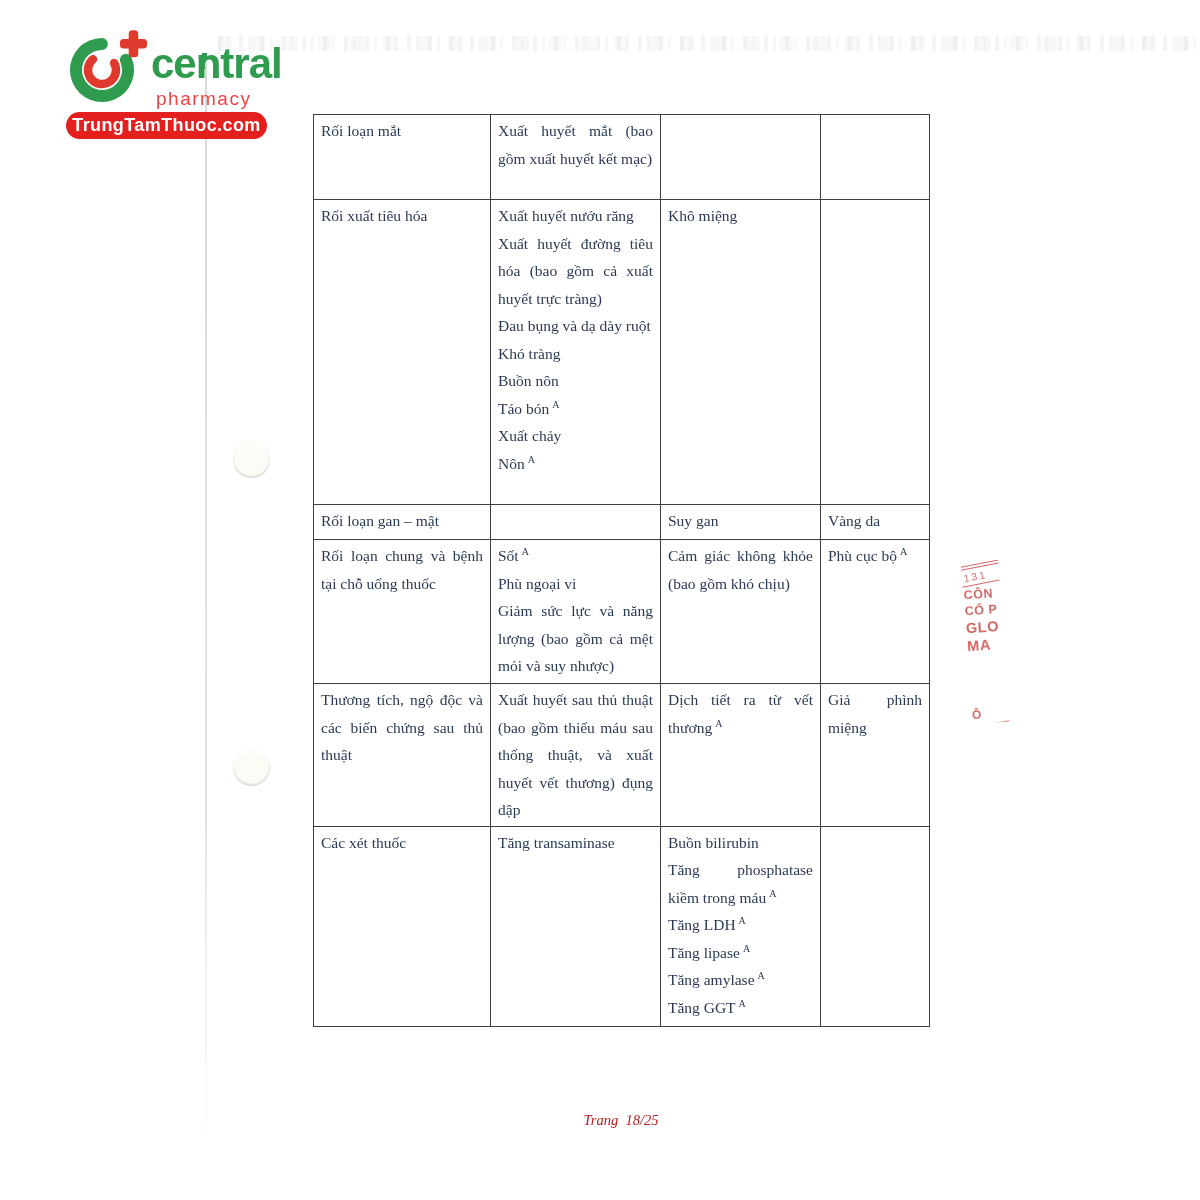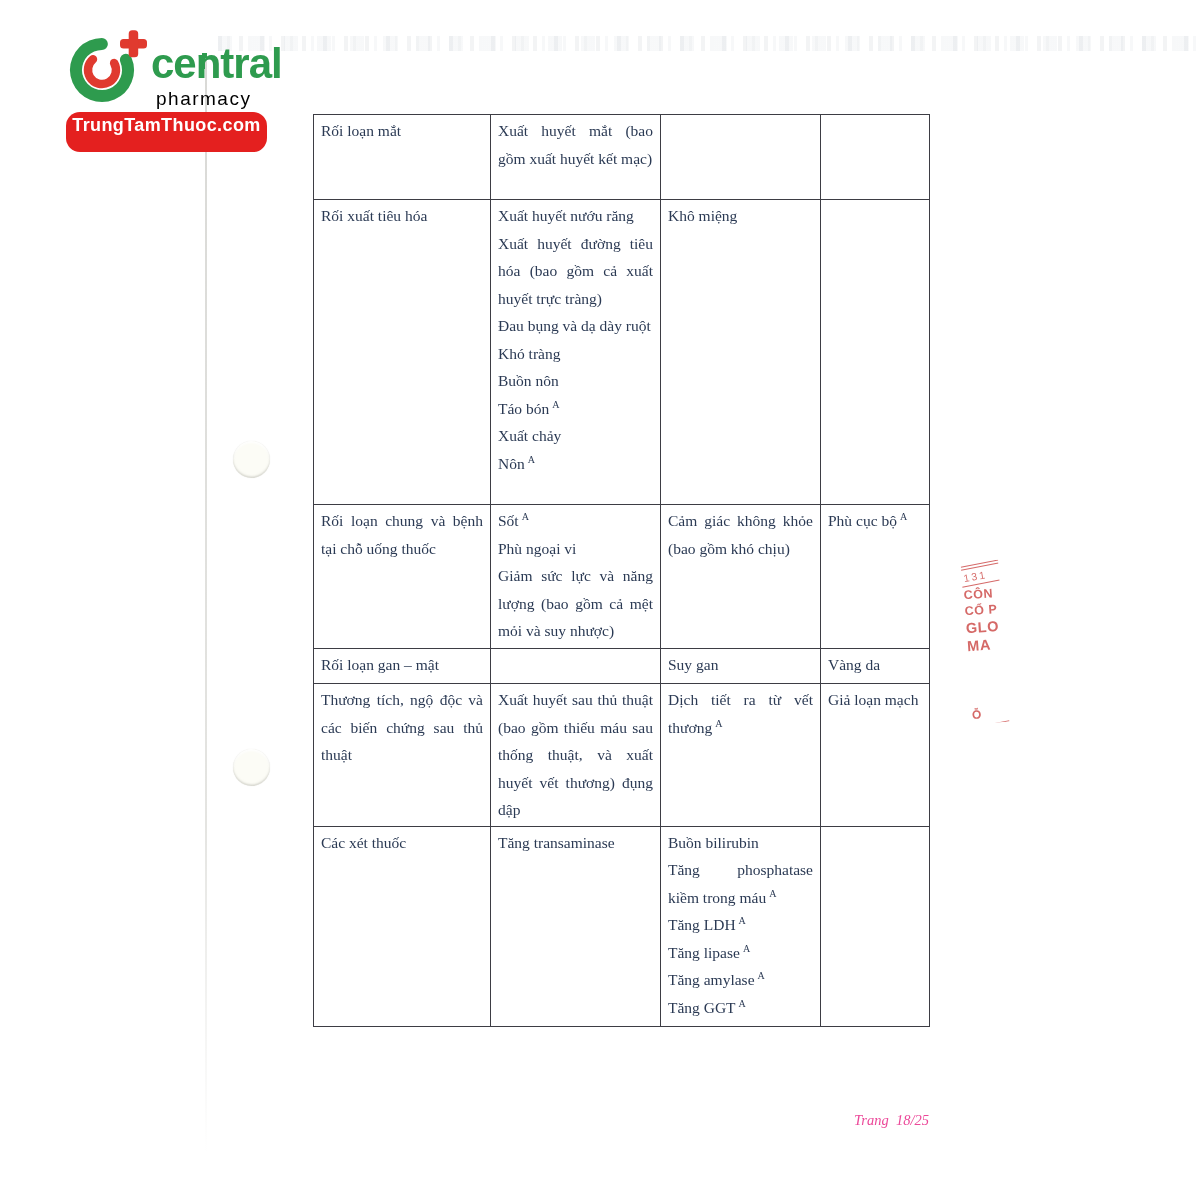--- a/index.html
+++ b/index.html
@@ -30,44 +30,44 @@
   .hole-2{left:233px;top:749px;}
   
   .logo-wrap{position:absolute;left:24px;top:26px;width:220px;height:120px;margin-left:42px;}
   .logo-icon{position:absolute;left:2px;top:2px;}
   .brand-name{
     position:absolute;left:85px;top:14px;font-family:"Liberation Sans",sans-serif;
     font-weight:700;font-size:42px;color:#2E9B4E;letter-spacing:-1px;
   }
   .brand-sub{
     position:absolute;left:90px;top:62px;font-family:"Liberation Sans",sans-serif;
-    font-weight:500;font-size:19px;color:#000000;letter-spacing:1.5px;
+    font-weight:500;font-size:19px;color:#ef4444;letter-spacing:1.5px;
   }
   .banner{
-    position:absolute;left:0px;top:86px;width:201px;height:40px;border-radius:14px;
+    position:absolute;left:0px;top:86px;width:201px;height:27px;border-radius:14px;
     background:#E4201F;color:#ffffff;font-family:"Liberation Sans",sans-serif;
     font-weight:700;font-size:18px;line-height:27px;text-align:center;letter-spacing:.4px;
   }
   
   .doc-table{
     position:absolute;left:313px;top:114px;width:616px;
     border-collapse:collapse;table-layout:fixed;
   }
   .doc-table td{
     border:1.7px solid #3d3d44;vertical-align:top;padding:2px 7px;
     font-size:15.5px;line-height:27.5px;color:#2b3a54;overflow:hidden;
   }
   .doc-table p{margin:0;text-align:justify;-moz-text-align-last:left;text-align-last:left;}
   .doc-table sup{
     font-size:10px;vertical-align:6px;line-height:0;margin-left:3px;letter-spacing:0;
   }
   
   .footer{
-    position:absolute;left:313px;top:1112px;width:616px;text-align:right;
-    font-style:italic;font-size:14.5px;color:#ec4899;white-space:pre;
+    position:absolute;left:313px;top:1112px;width:616px;text-align:center;
+    font-style:italic;font-size:14.5px;color:#b91c1c;white-space:pre;
   }
   
   .stamp{
     position:absolute;left:966px;top:561px;width:38px;height:162px;overflow:hidden;
     color:#CE4F4D;font-family:"Liberation Sans",sans-serif;transform:rotate(-4deg);
   }
   .stamp-rule{height:0;border-top:1.8px solid #CE4F4D;margin:2px 0;transform:rotate(-7deg);opacity:.85;}
   .stamp-rule.thin{border-top-width:1.2px;}
   .stamp-num{font-size:10.5px;letter-spacing:2px;margin:2px 0 1px 2px;opacity:.8;transform:rotate(-6deg);}
   .stamp-line{font-size:12.5px;font-weight:600;letter-spacing:.5px;line-height:16px;margin-left:1px;opacity:.85;}
@@ -126,60 +126,60 @@
           <p>Buồn nôn</p>
           <p>Táo bón<sup>A</sup></p>
           <p>Xuất chảy</p>
           <p>Nôn<sup>A</sup></p>
         </td>
         <td>
           <p>Khô miệng</p>
         </td>
         <td></td>
       </tr>
+      <tr style="height: 35px;">
+        <td>
+          <p>Rối loạn gan – mật</p>
+        </td>
+        <td></td>
+        <td>
+          <p>Suy gan</p>
+        </td>
+        <td>
+          <p>Vàng da</p>
+        </td>
+      </tr>
       <tr style="height: 144px;">
         <td>
           <p>Rối loạn chung và bệnh tại chỗ uống thuốc</p>
         </td>
         <td>
           <p>Sốt<sup>A</sup></p>
           <p>Phù ngoại vi</p>
           <p>Giảm sức lực và năng lượng (bao gồm cả mệt mỏi và suy nhược)</p>
         </td>
         <td>
           <p>Cảm giác không khỏe (bao gồm khó chịu)</p>
         </td>
         <td>
           <p>Phù cục bộ<sup>A</sup></p>
         </td>
       </tr>
-      <tr style="height: 35px;">
-        <td>
-          <p>Rối loạn gan – mật</p>
-        </td>
-        <td></td>
-        <td>
-          <p>Suy gan</p>
-        </td>
-        <td>
-          <p>Vàng da</p>
-        </td>
-      </tr>
       <tr style="height: 138px;">
         <td>
           <p>Thương tích, ngộ độc và các biến chứng sau thủ thuật</p>
         </td>
         <td>
           <p>Xuất huyết sau thủ thuật (bao gồm thiếu máu sau thống thuật, và xuất huyết vết thương) đụng dập</p>
         </td>
         <td>
           <p>Dịch tiết ra từ vết thương<sup>A</sup></p>
         </td>
         <td>
-          <p>Giả loạn mạch</p>
+          <p>Giả phình miệng</p>
         </td>
       </tr>
       <tr style="height: 200px;">
         <td>
           <p>Các xét thuốc</p>
         </td>
         <td>
           <p>Tăng transaminase</p>
         </td>
         <td>

